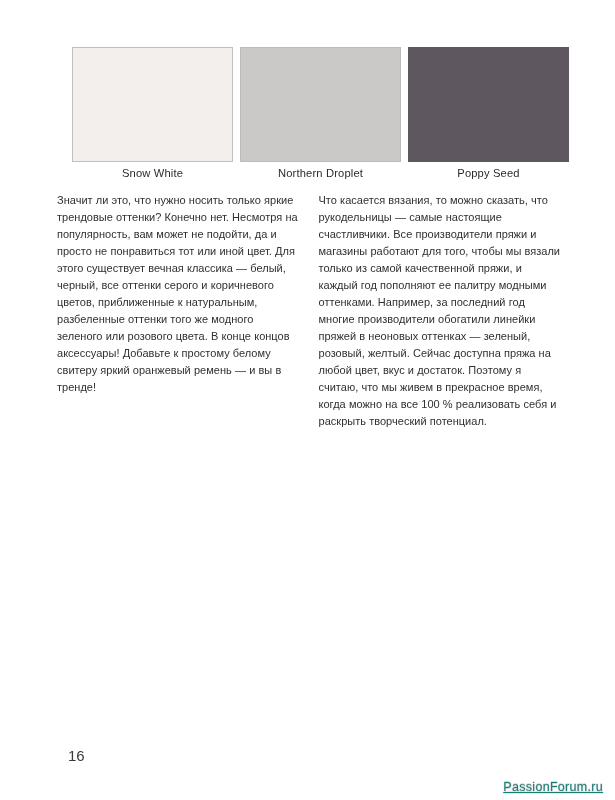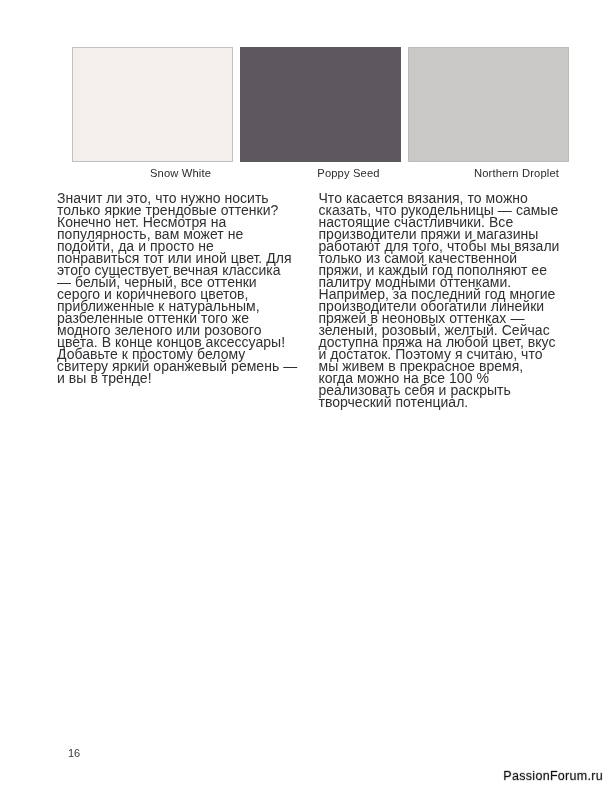--- a/index.html
+++ b/index.html
@@ -55,96 +55,96 @@
     font-family: "Liberation Sans", sans-serif;
     font-size: 11.2px;
     letter-spacing: 0.15px;
     color: #2b2b2b;
     line-height: 14px;
   }
   .swatch-label.center {
     right: auto;
     left: 50%;
     transform: translateX(-50%);
-    margin-left: 28px;
   }
 
   
   .columns {
     position: absolute;
     left: 57px;
     top: 192px;
     width: 503px;
     display: flex;
     gap: 20px;
   }
   .col {
     width: 242px;
   }
   .col p {
     margin: 0;
     font-family: "Liberation Sans", sans-serif;
-    font-size: 14px;
-    line-height: 12px;
+    font-size: 11px;
+    line-height: 17px;
     color: #2f3034;
     text-align: left;
     letter-spacing: 0.02px;
     word-spacing: 0.1px;
   }
 
   
   .folio {
     position: absolute;
     left: 68px;
     top: 747px;
     font-family: "Liberation Sans", sans-serif;
-    font-size: 11px;
+    font-size: 15px;
     color: #3a3a3a;
   }
 
   
   .watermark {
     position: absolute;
     right: 12px;
-    bottom: 17px;
+    bottom: 6px;
     font-family: "Liberation Sans", sans-serif;
     font-size: 12.5px;
     letter-spacing: 0.3px;
-    color: #000000;
+    color: #0f766e;
     text-shadow:
       -0.6px  0    0 #d8d8d8,
        0.6px  0    0 #d8d8d8,
        0    -0.6px 0 #d8d8d8,
        0     0.6px 0 #d8d8d8;
     opacity: 0.95;
     user-select: none;
+    text-decoration: underline;
   }
 </style>
 </head>
 <body>
 
 <div class="page" style="background: rgb(255, 255, 255);">
 
   <div class="swatch-strip">
 
     <div class="swatch-cell">
       <div class="swatch-chip" style="background: rgb(242, 239, 236); border-color: rgb(195, 192, 188);"></div>
       <div class="swatch-label center">Snow White</div>
     </div>
 
 
 
     <div class="swatch-cell">
-      <div class="swatch-chip no-border" style="background: rgb(94, 87, 96);"></div>
-      <div class="swatch-label center">Poppy Seed</div>
+      <div class="swatch-chip" style="background: rgb(203, 201, 199); border-color: rgb(189, 187, 185);"></div>
+      <div class="swatch-label center">Northern Droplet</div>
     </div>
 
     <div class="swatch-cell">
-      <div class="swatch-chip" style="background: rgb(203, 201, 199); border-color: rgb(189, 187, 185);"></div>
-      <div class="swatch-label center">Northern Droplet</div>
+      <div class="swatch-chip no-border" style="background: rgb(94, 87, 96);"></div>
+      <div class="swatch-label center">Poppy Seed</div>
     </div>
 
   </div>
 
   <div class="columns">
     <div class="col">
       <p>Значит ли это, что нужно носить только яркие трендовые оттенки? Конечно нет. Несмотря на популярность, вам может не подойти, да и просто не понравиться тот или иной цвет. Для этого существует вечная классика — белый, черный, все оттенки серого и коричневого цветов, приближенные к натуральным, разбеленные оттенки того же модного зеленого или розового цвета. В конце концов аксессуары! Добавьте к простому белому свитеру яркий оранжевый ремень — и вы в тренде!</p>
     </div>
     <div class="col">
       <p>Что касается вязания, то можно сказать, что рукодельницы — самые настоящие счастливчики. Все производители пряжи и магазины работают для того, чтобы мы вязали только из самой качественной пряжи, и каждый год пополняют ее палитру модными оттенками. Например, за последний год многие производители обогатили линейки пряжей в неоновых оттенках — зеленый, розовый, желтый. Сейчас доступна пряжа на любой цвет, вкус и достаток. Поэтому я считаю, что мы живем в прекрасное время, когда можно на все 100 % реализовать себя и раскрыть творческий потенциал.</p>

